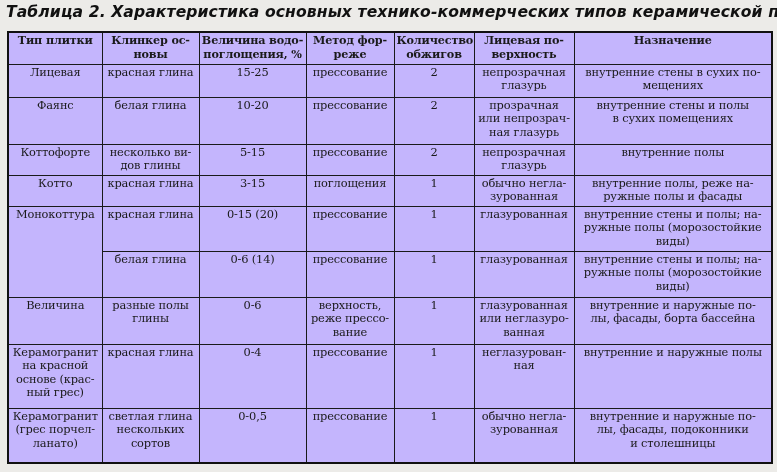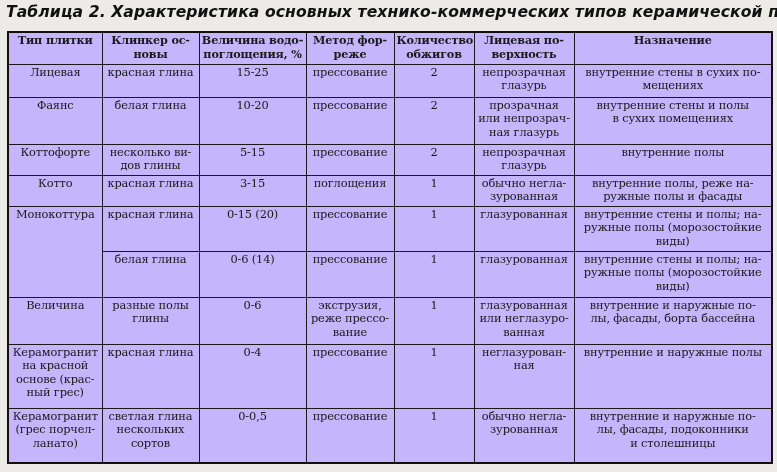--- a/index.html
+++ b/index.html
@@ -138,21 +138,21 @@
       <td>глазурованная</td>
       <td>внутренние стены и полы; на-
 ружные полы (морозостойкие
 виды)</td>
     </tr>
     <tr style="height:47px">
       <td>Величина</td>
       <td>разные полы
 глины</td>
       <td>0-6</td>
-      <td>экструзия,
+      <td>верхность,
 реже прессо-
 вание</td>
       <td>1</td>
       <td>глазурованная
 или неглазуро-
 ванная</td>
       <td>внутренние и наружные по-
 лы, фасады, борта бассейна</td>
     </tr>
     <tr style="height:64px">

